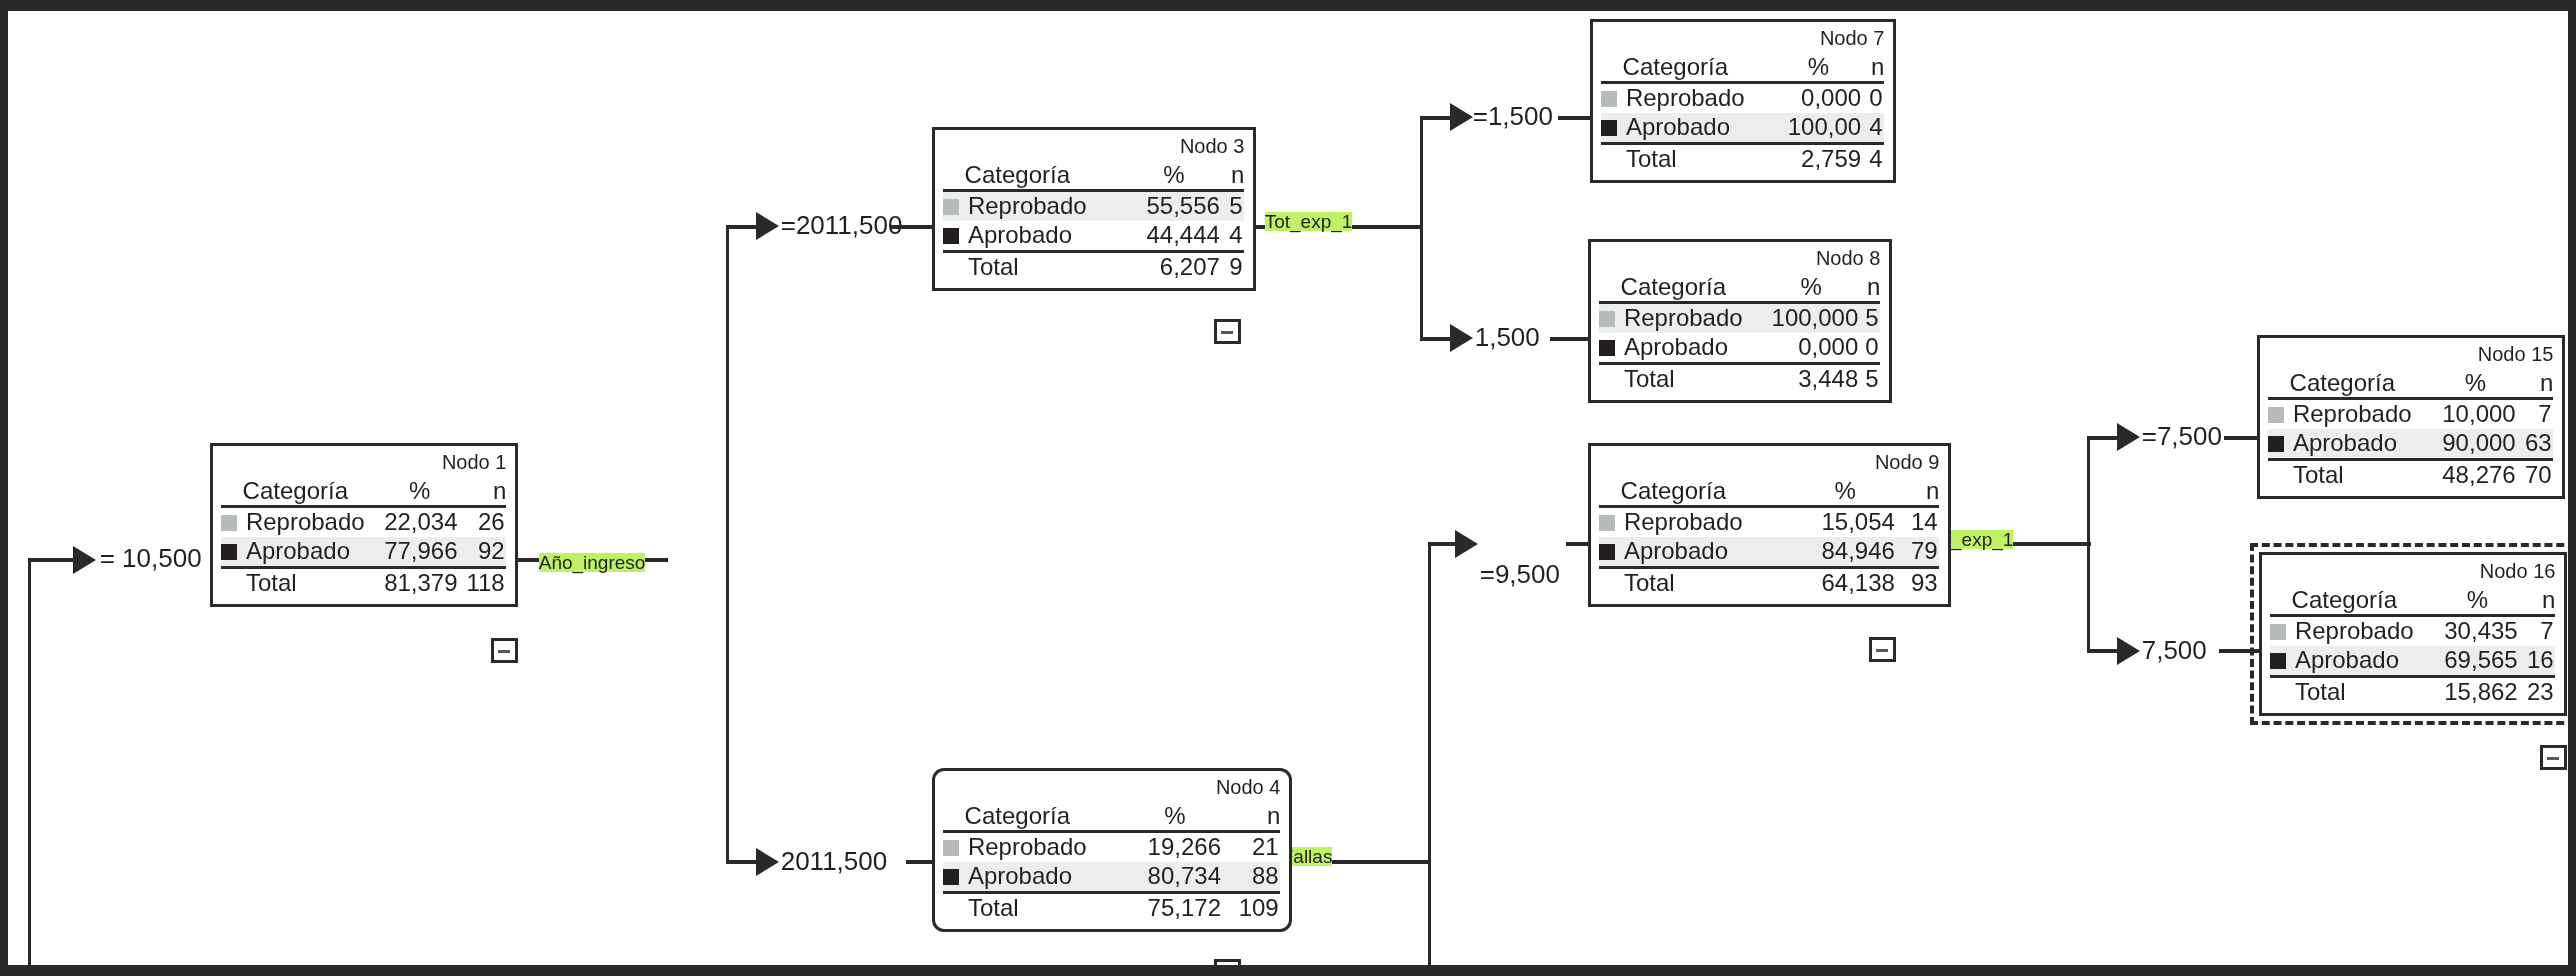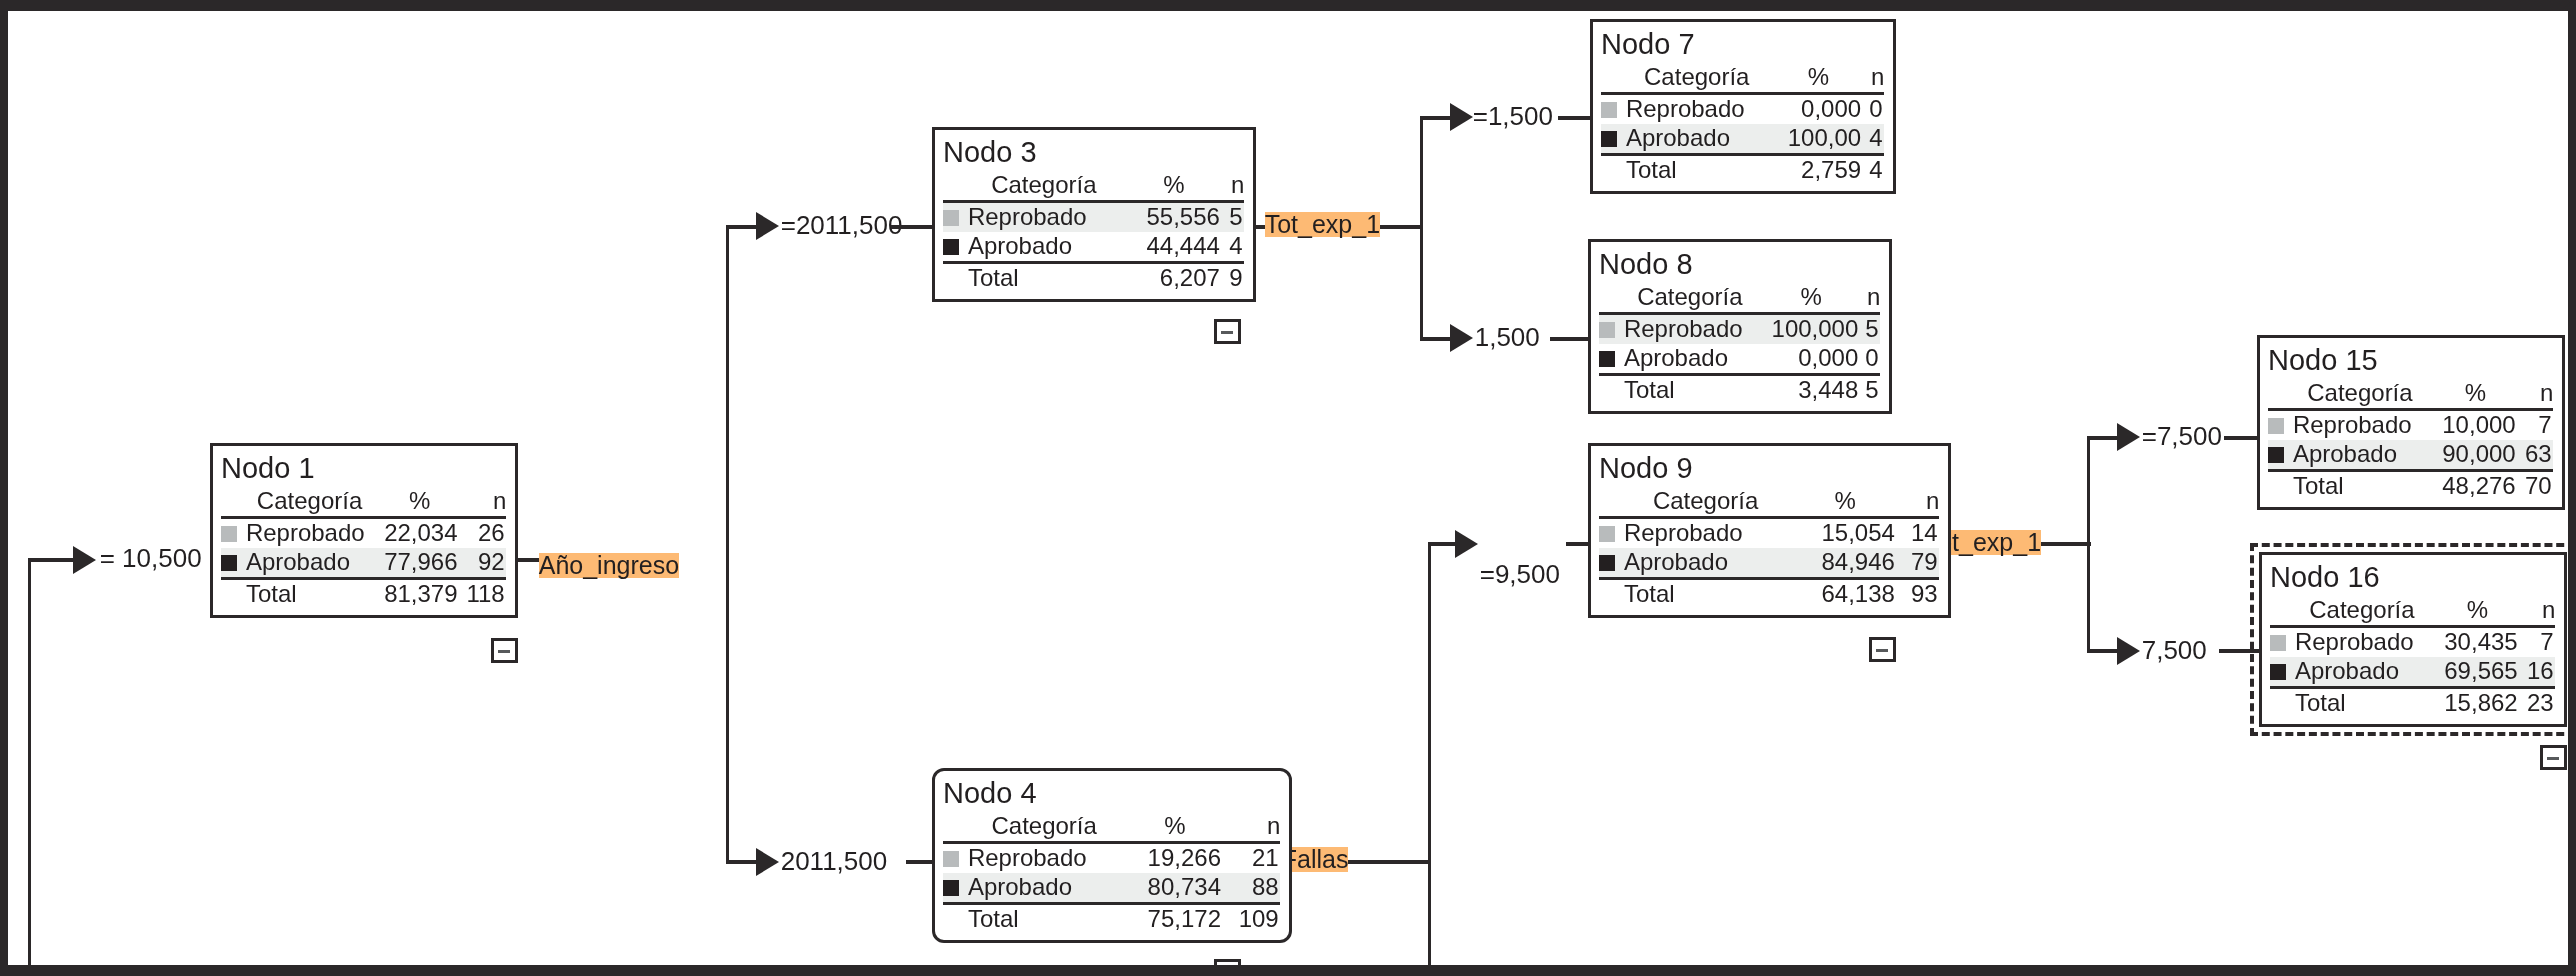--- a/index.html
+++ b/index.html
@@ -44,24 +44,24 @@
   .arrow {
     position: absolute;
     width: 0;
     height: 0;
     border-top: 14px solid transparent;
     border-bottom: 14px solid transparent;
     border-left: 23px solid #2b2829;
   }
   .edge-label {
     position: absolute;
-    font-size: 25px;
+    font-size: 19px;
     color: #221f20;
     white-space: nowrap;
-    background: #fdba74;
+    background: #bef264;
     line-height: 1;
   }
   .split-label {
     position: absolute;
     font-size: 26px;
     color: #221f20;
     white-space: nowrap;
     background: #ffffff;
     line-height: 1;
   }
@@ -72,40 +72,40 @@
     background: #ffffff;
     border: 3.3px solid #2b2829;
     box-sizing: border-box;
     padding: 5px 8.3px 6.7px 8.3px;
   }
   .node.selected {
     outline: 4.2px dashed #2b2829;
     outline-offset: 5px;
   }
   .node-title {
-    text-align: left;
-    font-size: 29px;
+    text-align: right;
+    font-size: 20px;
     color: #221f20;
     line-height: 1.18;
     padding-bottom: 1.7px;
   }
   table.node-table {
     border-collapse: collapse;
     width: 100%;
     font-size: 24px;
     color: #221f20;
   }
   table.node-table th,
   table.node-table td {
     padding: 0;
     line-height: 1.2;
     font-weight: normal;
   }
   .col-sw { width: 21.6px; }
-  .th-cat { text-align: center; padding-left: 3.3px; }
+  .th-cat { text-align: left; padding-left: 3.3px; }
   .th-pct { text-align: center; }
   .th-n   { text-align: right; padding-right: 1.7px; }
   .hdr-row th {
     border-bottom: 3.3px solid #2b2829;
     padding-bottom: 0.8px;
   }
   .cat-row td.cat  { text-align: left;  white-space: nowrap; padding-left: 3.3px; }
   .cat-row td.pct  { text-align: right; white-space: nowrap; padding-right: 5px; }
   .cat-row td.num  { text-align: right; white-space: nowrap; padding-right: 1.7px; }
   .cat-row.hl td { background: #eceeed; }

